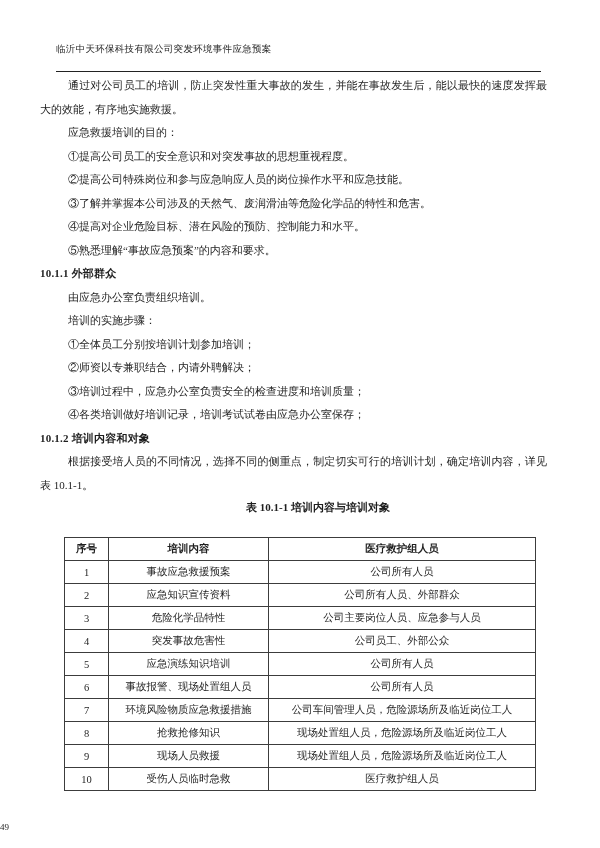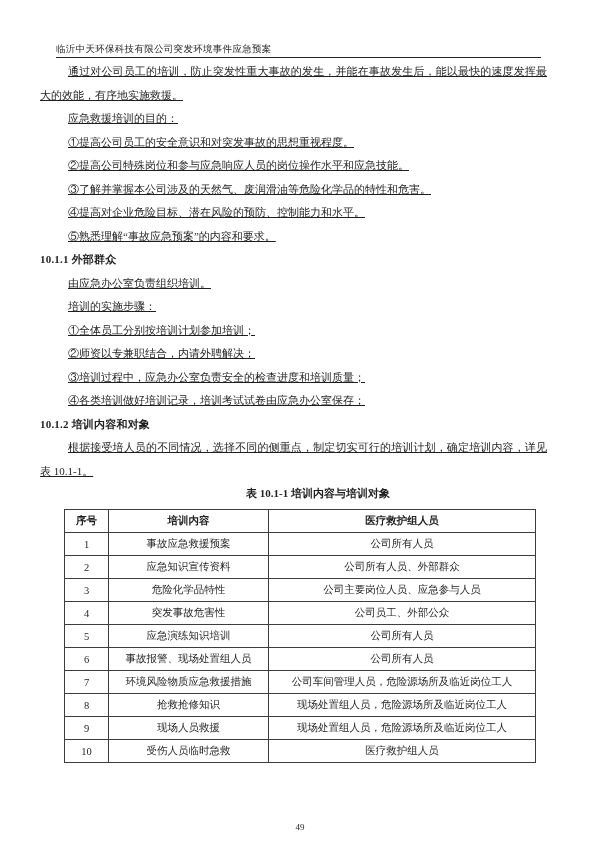--- a/index.html
+++ b/index.html
@@ -10,49 +10,49 @@
     background:var(--bg,#ffffff);
     color:var(--text,#1f1f1f);
     font-family:"Liberation Serif","DejaVu Serif",serif;
     position:relative;
     overflow:hidden;
   }
   .page { width:600px; height:848px; position:relative; }
 
   .header {
     margin:43px 59px 0 56px;
-    padding-bottom:1px;
+    padding-bottom:15px;
     border-bottom:1px solid var(--border-strong,#222222);
     font-size:9.5px;
     line-height:13px;
     letter-spacing:0.3px;
     white-space:nowrap;
   }
 
   .content {
     margin:2px 53px 0 40px;
     font-size:11px;
     line-height:23.5px;
     text-align:justify;
   }
   .content p { margin:0; }
-  .content p.body-para { text-indent:28px;text-decoration:underline; }
+  .content p.body-para { text-indent:28px; }
   .content p.heading { font-weight:700; text-indent:0; letter-spacing:0.2px; }
 
   .table-caption {
     margin-top:2px;
     text-align:center;
     font-weight:700;
     font-size:11px;
     line-height:16px;
     margin-left:36px;
   }
 
   table.training-table {
-    margin:8px auto 0;
+    margin:22px auto 0;
     border-collapse:collapse;
     width:471px;
     table-layout:fixed;
     font-size:10.5px;
   }
   table.training-table th,
   table.training-table td {
     border:1px solid var(--border,#3c3c3c);
     text-align:center;
     vertical-align:middle;
@@ -61,21 +61,20 @@
     font-weight:400;
     white-space:nowrap;
     overflow:hidden;
   }
   table.training-table th { font-weight:700; }
 
   .footer {
     position:absolute;
     top:779px; left:0;
     width:100%;
-    text-align:center;
     font-size:9px;
   }
 </style>
 </head>
 <body style="--bg: #ffffff; --text: #1f1f1f; --border: #3c3c3c; --border-strong: #222222;">
 
 <div class="page">
 
   <div class="header">
     <span>临沂中天环保科技有限公司突发环境事件应急预案</span>

